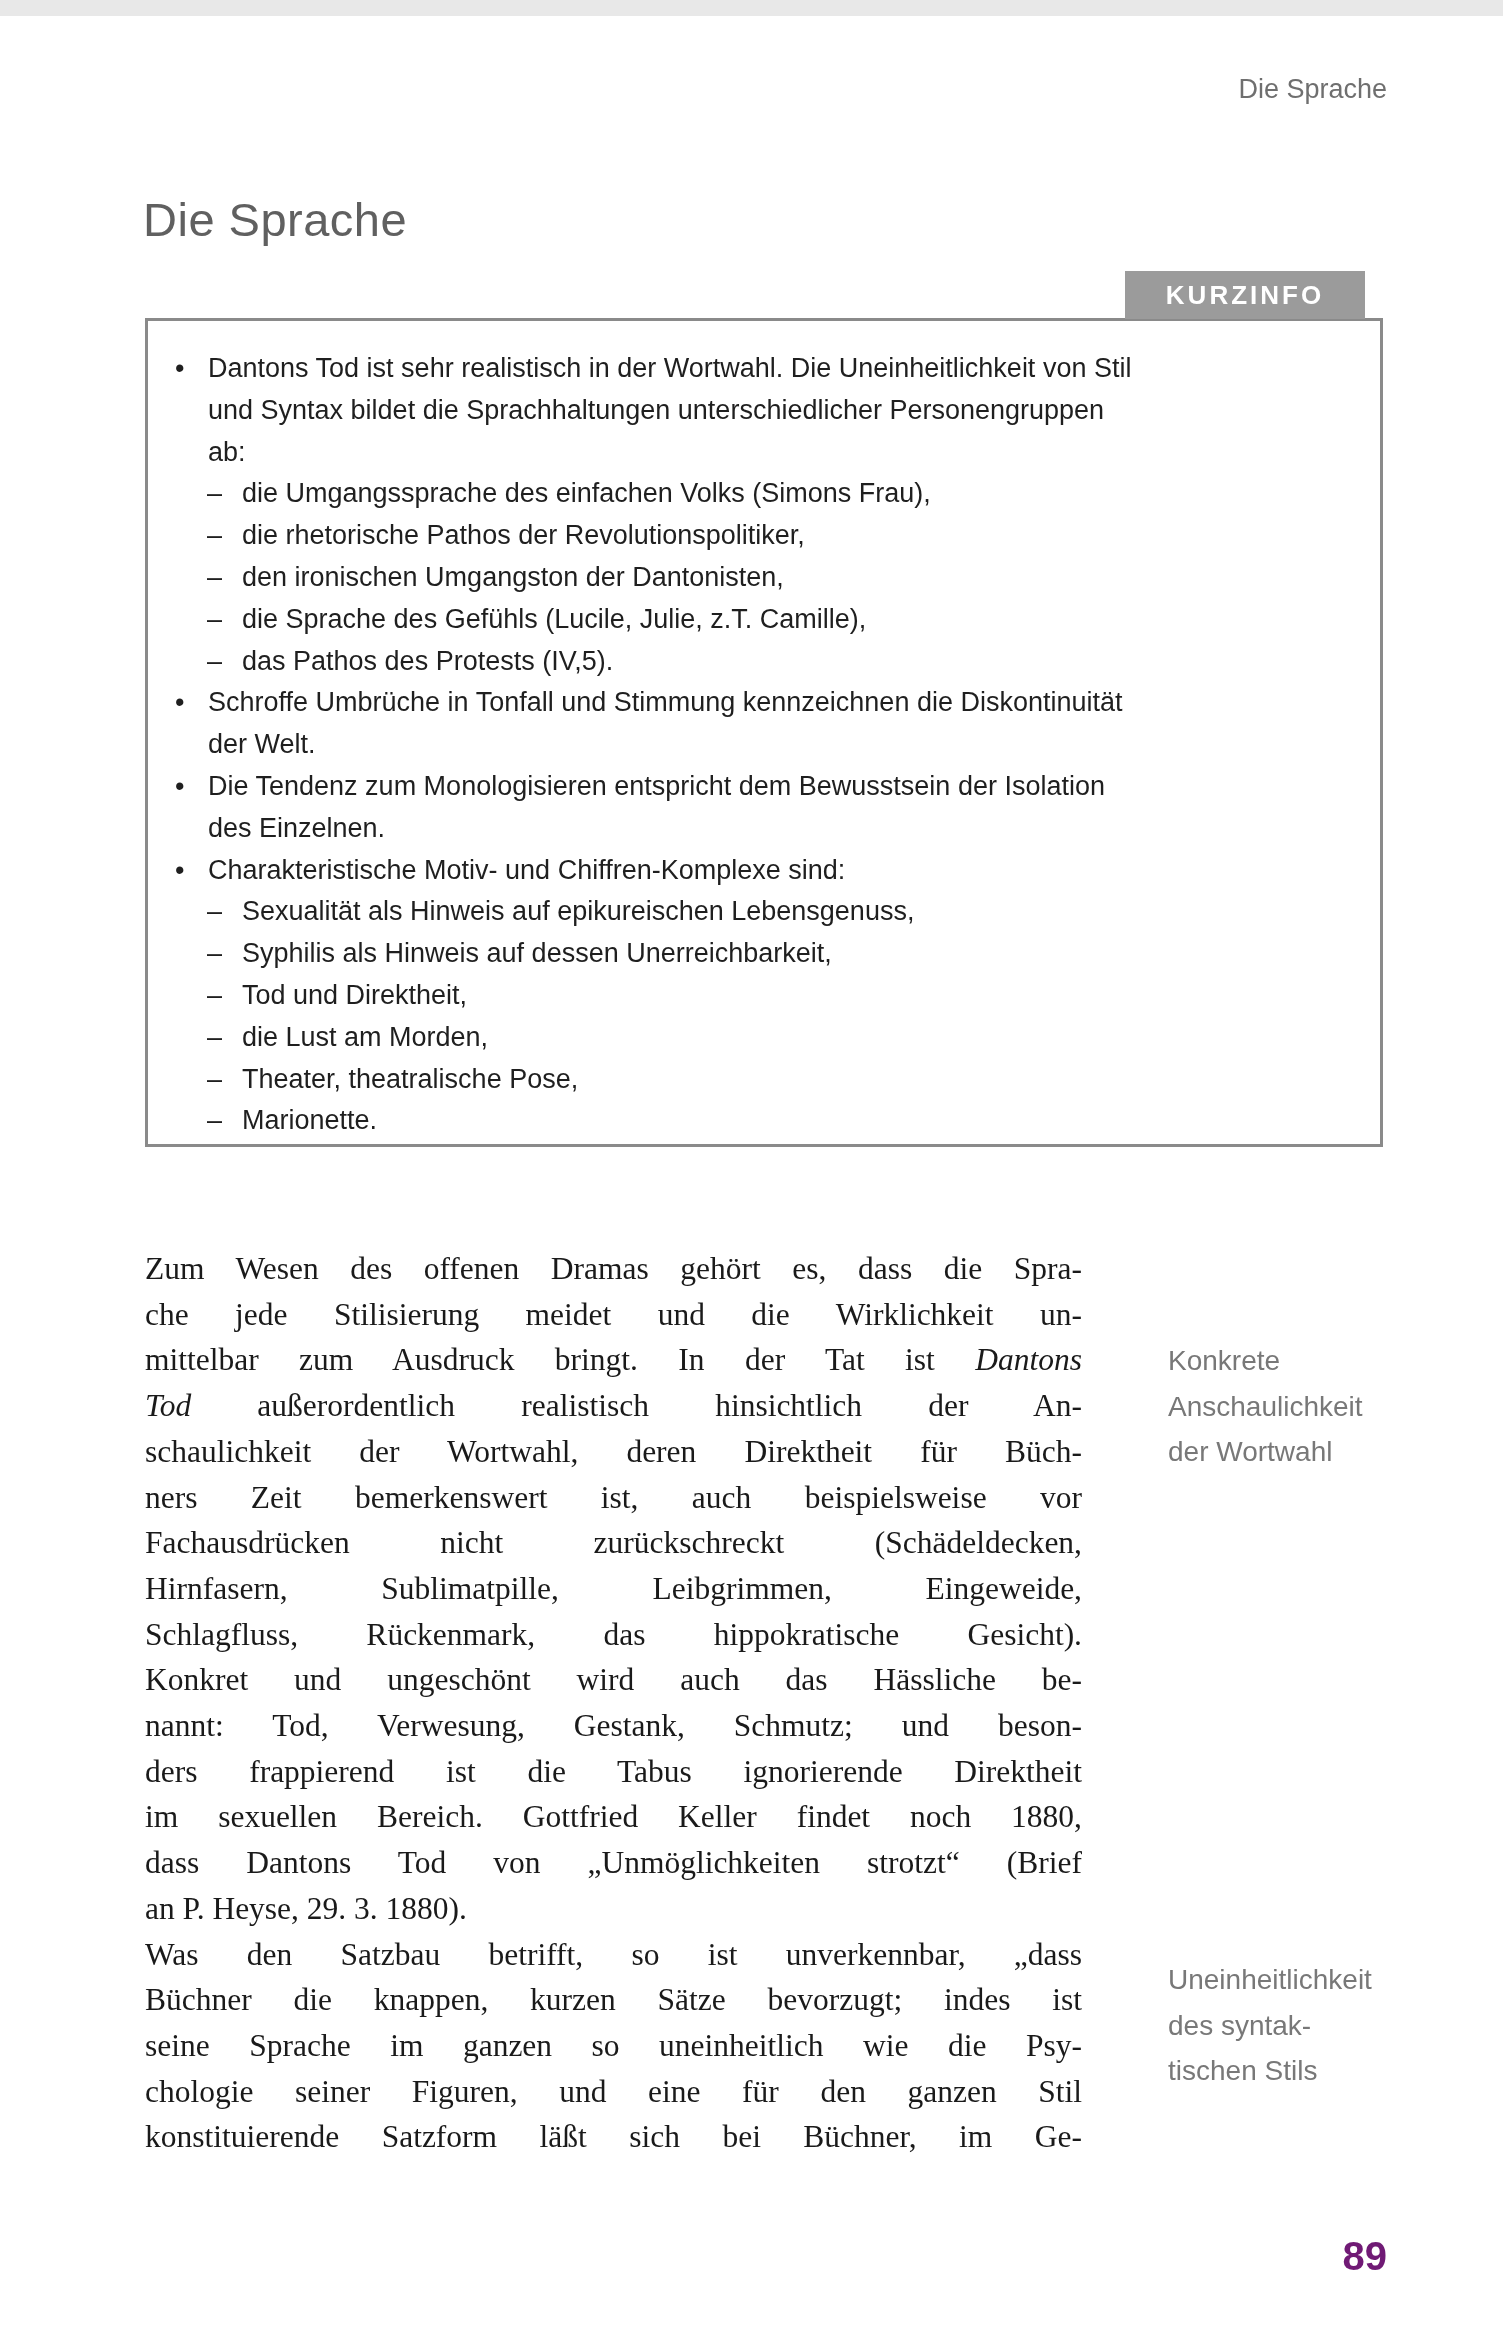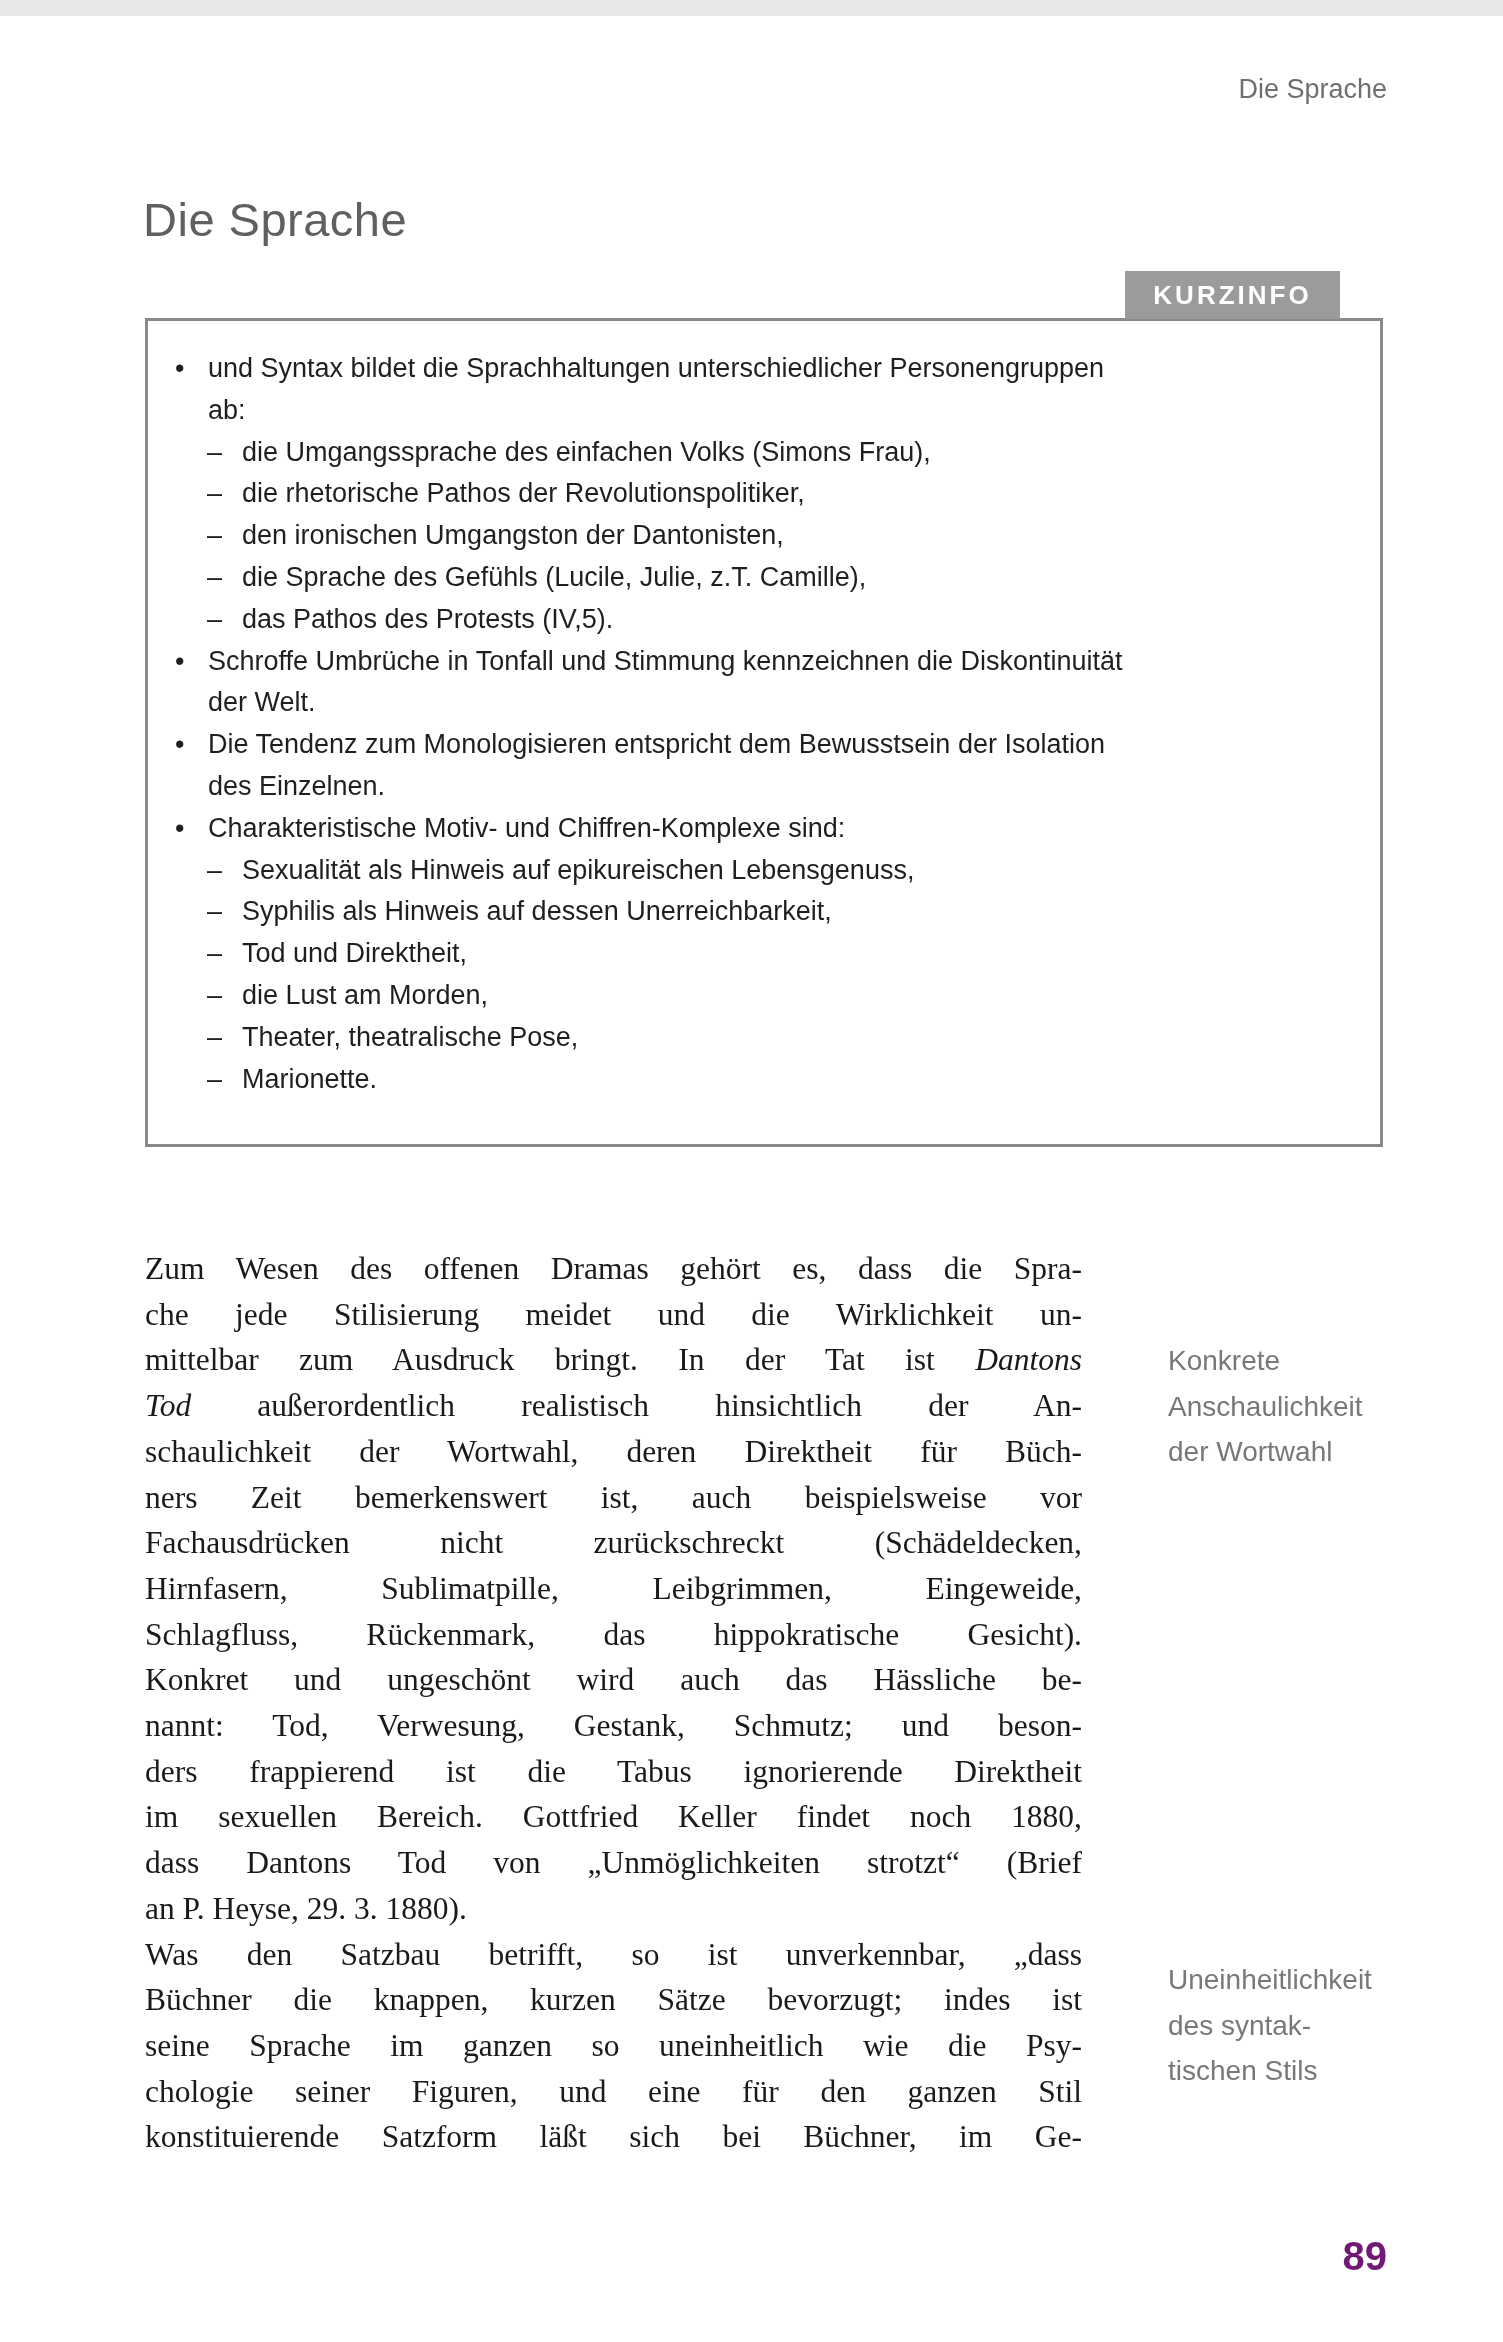--- a/index.html
+++ b/index.html
@@ -26,21 +26,21 @@
     margin: 0;
     font-size: 47px;
     font-weight: 500;
     color: #606060;
     letter-spacing: 0.5px;
   }
   .kurzinfo-badge {
     position: absolute;
     left: 1125px;
     top: 255px;
-    width: 215px;
+    width: 240px;
     height: 48px;
     background: #9b9b9b;
     color: #ffffff;
     font-size: 26px;
     font-weight: bold;
     letter-spacing: 3px;
     text-align: center;
     line-height: 49px;
     z-index: 2;
   }
@@ -105,20 +105,21 @@
   <div class="running-head">Die Sprache</div>
 
   <h1 class="title">Die Sprache</h1>
 
   <div class="kurzinfo-badge">KURZINFO</div>
 
   <div class="kurzinfo-box" id="kurzinfo-box">
       <div class="ki-item lvl1">
         <span class="marker">•</span>
         <div class="ki-text">
+          <div class="ki-line">Dantons Tod ist sehr realistisch in der Wortwahl. Die Uneinheitlichkeit von Stil</div>
           <div class="ki-line">und Syntax bildet die Sprachhaltungen unterschiedlicher Personengruppen</div>
           <div class="ki-line">ab:</div>
         </div>
       </div>
       <div class="ki-item lvl2">
         <span class="marker">–</span>
         <div class="ki-text">
           <div class="ki-line">die Umgangssprache des einfachen Volks (Simons Frau),</div>
         </div>
       </div>

